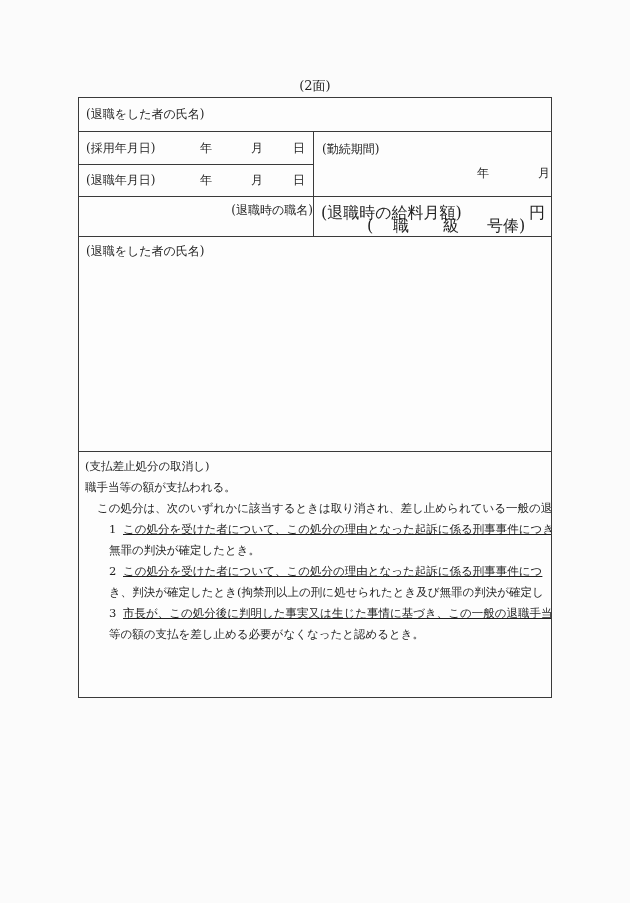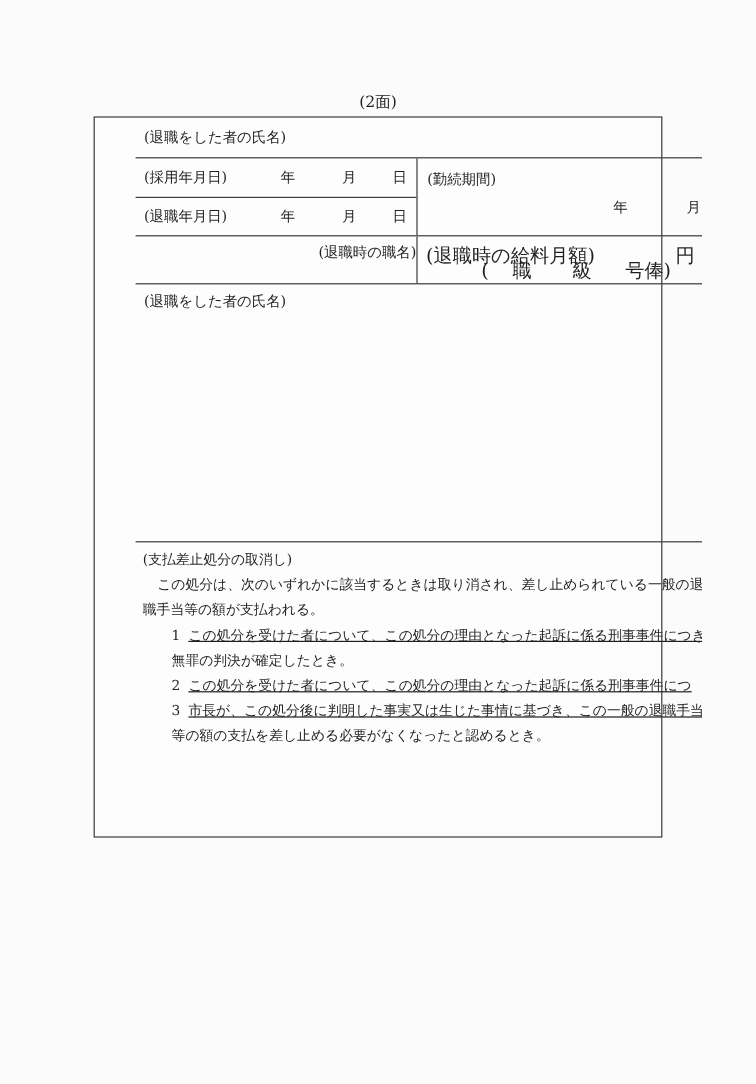--- a/index.html
+++ b/index.html
@@ -13,21 +13,21 @@
   }
   .page{position:absolute;left:0;top:0;width:630px;height:903px;}
   .page-title{
     position:absolute;left:78px;top:78px;width:474px;
     text-align:center;font-size:13px;line-height:16px;
   }
   .tbl{
     position:absolute;left:78px;top:97px;width:474px;height:601px;
     border:1px solid #3a3a3a;box-sizing:border-box;background:#fdfdfd;
   }
-  .row{position:relative;width:100%;box-sizing:border-box;margin-left:34px;}
+  .row{position:relative;width:100%;box-sizing:border-box;}
   .bb{border-bottom:1px solid #3a3a3a;}
   .br{border-right:1px solid #3a3a3a;}
   .cell{position:relative;box-sizing:border-box;font-size:12px;}
   .label{white-space:nowrap;}
   .r1{height:34px;}
   .r1 .cell{height:100%;line-height:32px;padding-left:7px;}
   .r23{height:65px;display:flex;}
   .colL{width:235px;height:100%;box-sizing:border-box;}
   .colR{flex:1;height:100%;position:relative;box-sizing:border-box;}
   .sub{position:relative;height:33px;box-sizing:border-box;line-height:32px;padding-left:7px;font-size:12px;}
@@ -115,23 +115,24 @@
     </div>
 
     <div class="row bb r6">
       <div class="cell">
         <span class="label">(退職をした者の氏名)</span>
       </div>
     </div>
 
     <div class="row r7">
       <div class="line ln-flush">(支払差止処分の取消し)</div>
+      <div class="line ln-flush">職手当等の額が支払われる。</div>
       <div class="line ln-para">この処分は、次のいずれかに該当するときは取り消され、差し止められている一般の退</div>
-      <div class="line ln-flush">職手当等の額が支払われる。</div>
       <div class="line ln-item"><span class="num">1</span><span>この処分を受けた者について、この処分の理由となった起訴に係る刑事事件につき</span></div>
       <div class="line ln-cont">無罪の判決が確定したとき。</div>
       <div class="line ln-item"><span class="num">2</span><span>この処分を受けた者について、この処分の理由となった起訴に係る刑事事件につ</span></div>
+      <div class="line ln-cont">き、判決が確定したとき(拘禁刑以上の刑に処せられたとき及び無罪の判決が確定し</div>
       <div class="line ln-item"><span class="num">3</span><span>市長が、この処分後に判明した事実又は生じた事情に基づき、この一般の退職手当</span></div>
       <div class="line ln-cont">等の額の支払を差し止める必要がなくなったと認めるとき。</div>
     </div>
 
   </div>
 </div>
 
 </body></html>

